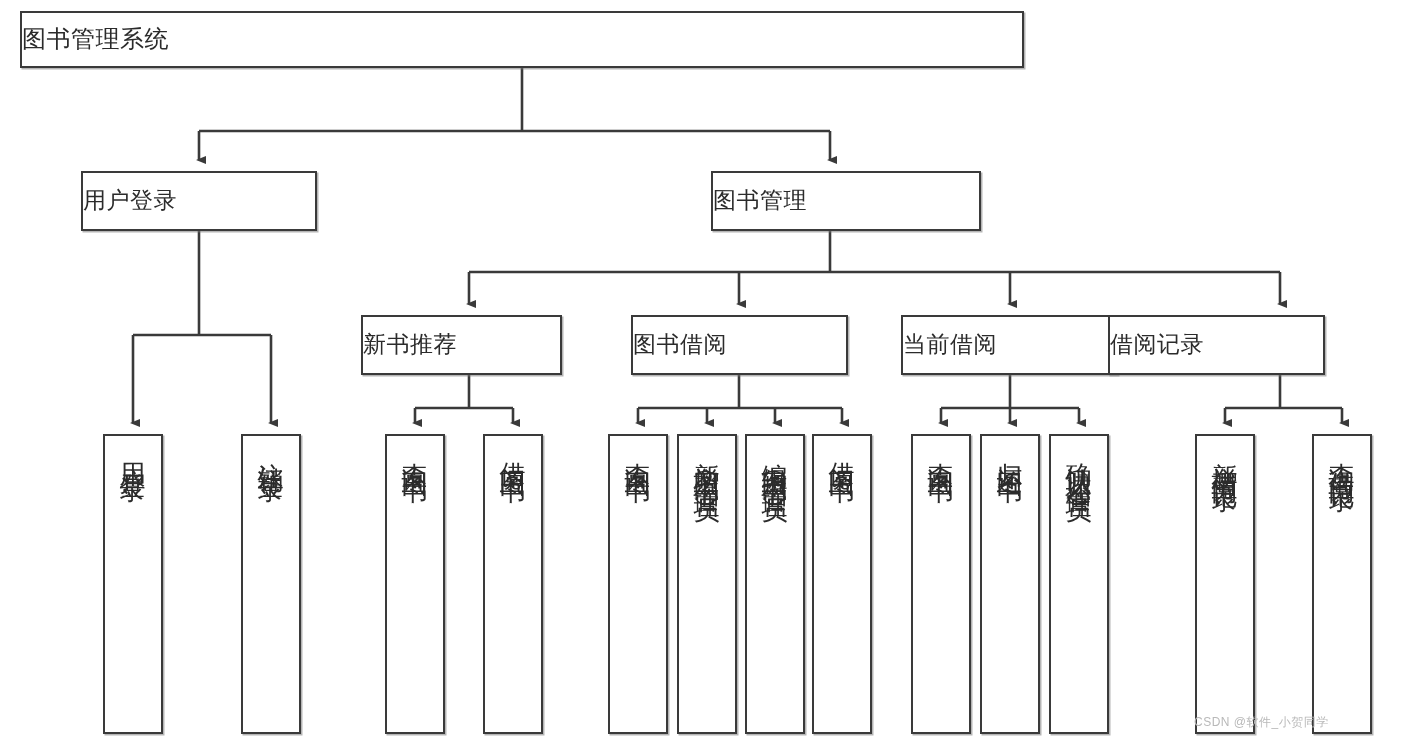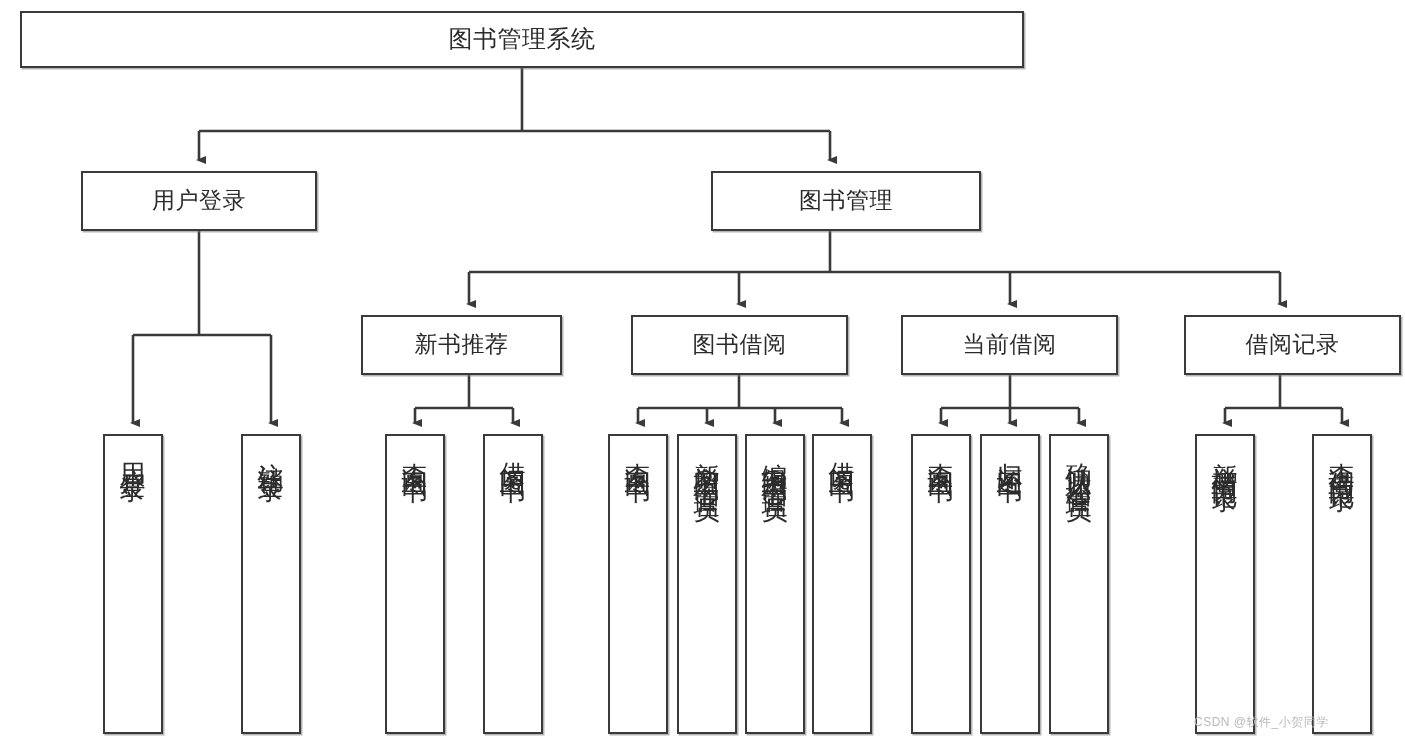--- a/index.html
+++ b/index.html
@@ -25,21 +25,21 @@
     height: 747px;
     pointer-events: none;
   }
   .node {
     position: absolute;
     box-sizing: border-box;
     border: 2px solid #3a3a3a;
     background: #ffffff;
     display: flex;
     align-items: center;
-    justify-content: center;
+    justify-content: flex-start;
     color: #2b2b2b;
     box-shadow: 1.5px 1.5px 0 rgba(120,120,120,0.55);
   }
   .node .label {
     display: block;
     text-align: center;
     line-height: 1.12;
   }
   
   .node.h .label {
@@ -139,21 +139,21 @@
 
   <div class="node h" style="left:361px; top:315px; width:201px; height:60px;">
     <span class="label">新书推荐</span>
   </div>
   <div class="node h" style="left:901px; top:315px; width:217px; height:60px;">
     <span class="label">当前借阅</span>
   </div>
   <div class="node h" style="left:631px; top:315px; width:217px; height:60px;">
     <span class="label">图书借阅</span>
   </div>
-  <div class="node h" style="left:1184px; top:315px; width:217px; height:60px;">
+  <div class="node h" style="left:1108px; top:315px; width:217px; height:60px;">
     <span class="label">借阅记录</span>
   </div>
 
   <div class="node v" style="left:103px; top:434px; width:60px; height:300px;">
     <span class="label">用户登录</span>
   </div>
   <div class="node v" style="left:241px; top:434px; width:60px; height:300px;">
     <span class="label">注销登录</span>
   </div>
 

